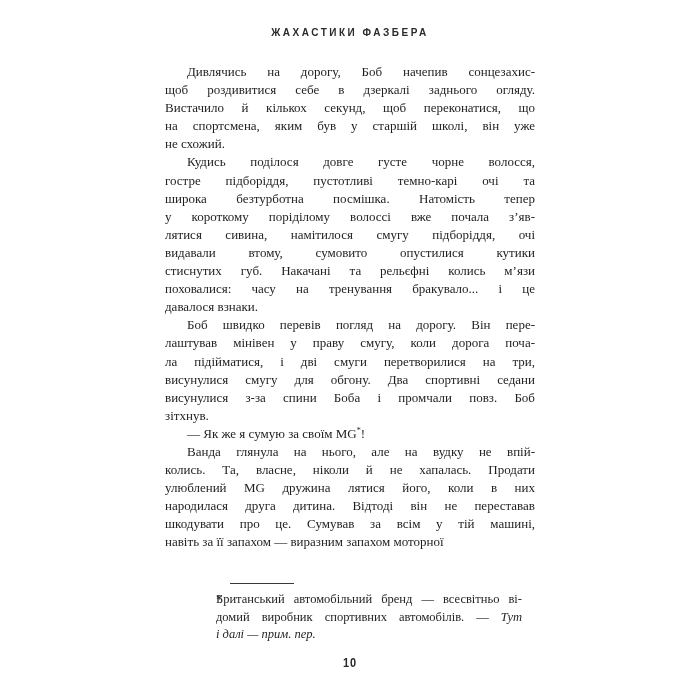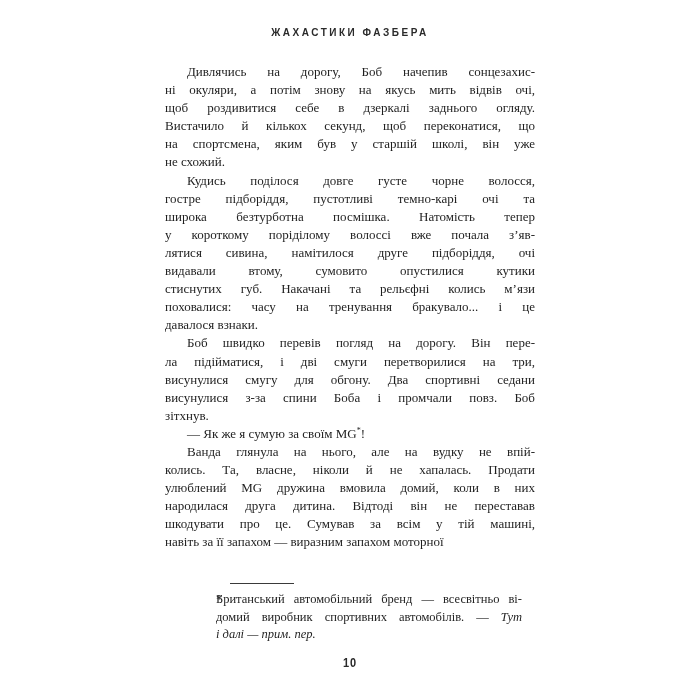--- a/index.html
+++ b/index.html
@@ -97,51 +97,51 @@
 </head>
 <body>
 
 <div class="page">
 
   <div class="running-title">ЖАХАСТИКИ ФАЗБЕРА</div>
 
   <div class="body-text">
       <div class="para">
         <div class="line jl indent">Дивлячись на дорогу, Боб начепив сонцезахис-</div>
-        <div class="line jl">ні окуляри, а потім знову на якусь мить відвів очі,</div>
         <div class="line jl">щоб роздивитися себе в дзеркалі заднього огляду.</div>
         <div class="line jl">Вистачило й кількох секунд, щоб переконатися, що</div>
         <div class="line jl">на спортсмена, яким був у старшій школі, він уже</div>
         <div class="line jl last">не схожий.</div>
       </div>
       <div class="para">
         <div class="line jl indent">Кудись поділося довге густе чорне волосся,</div>
         <div class="line jl">гостре підборіддя, пустотливі темно-карі очі та</div>
         <div class="line jl">широка безтурботна посмішка. Натомість тепер</div>
         <div class="line jl">у короткому поріділому волоссі вже почала з’яв-</div>
-        <div class="line jl">лятися сивина, намітилося друге підборіддя, очі</div>
+        <div class="line jl">лятися сивина, намітилося смугу підборіддя, очі</div>
         <div class="line jl">видавали втому, сумовито опустилися кутики</div>
         <div class="line jl">стиснутих губ. Накачані та рельєфні колись м’язи</div>
         <div class="line jl">поховалися: часу на тренування бракувало... і це</div>
         <div class="line jl last">давалося взнаки.</div>
       </div>
       <div class="para">
         <div class="line jl indent">Боб швидко перевів погляд на дорогу. Він пере-</div>
+        <div class="line jl">лаштував мінівен у праву смугу, коли дорога поча-</div>
         <div class="line jl">ла підійматися, і дві смуги перетворилися на три,</div>
         <div class="line jl">висунулися смугу для обгону. Два спортивні седани</div>
         <div class="line jl">висунулися з-за спини Боба і промчали повз. Боб</div>
         <div class="line jl last">зітхнув.</div>
       </div>
       <div class="para">
         <div class="line jl last indent">— Як же я сумую за своїм MG<sup>*</sup>!</div>
       </div>
       <div class="para">
         <div class="line jl indent">Ванда глянула на нього, але на вудку не впій-</div>
         <div class="line jl">колись. Та, власне, ніколи й не хапалась. Продати</div>
-        <div class="line jl">улюблений MG дружина вмовила домий, коли в них</div>
+        <div class="line jl">улюблений MG дружина лятися його, коли в них</div>
         <div class="line jl">народилася друга дитина. Відтоді він не переставав</div>
         <div class="line jl">шкодувати про це. Сумував за всім у тій машині,</div>
         <div class="line jl last">навіть за її запахом — виразним запахом моторної</div>
       </div>
     </div>
 
   <div class="footnote-rule"></div>
 
   <div class="footnote">
     <span class="marker">*</span>

